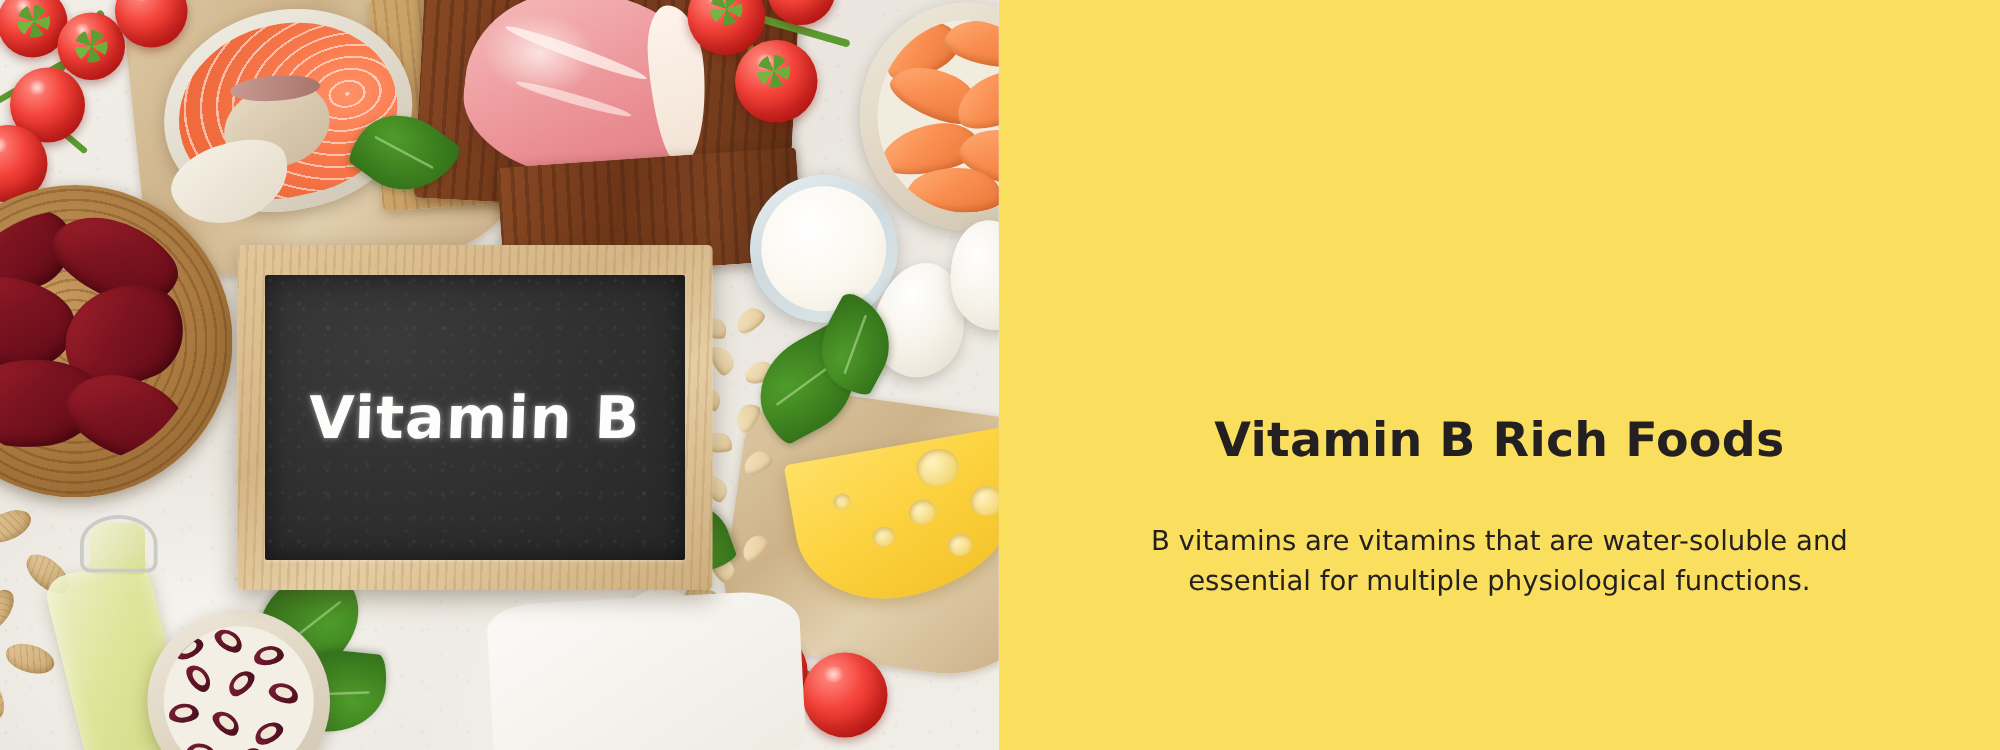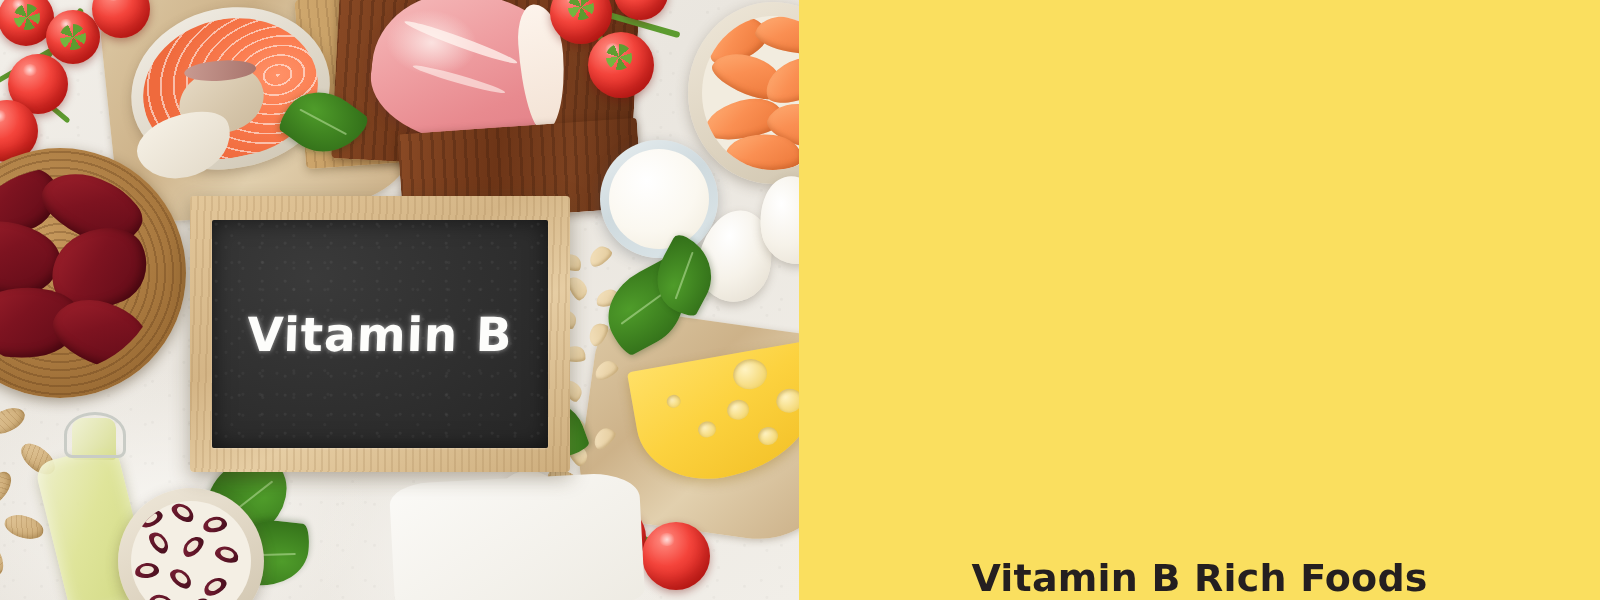--- a/index.html
+++ b/index.html
@@ -363,21 +363,21 @@
   }
 
   
   .text-pane {
     flex:1 1 auto;
     height:600px;
     background:#fadf5f;
     display:flex;
     flex-direction:column;
     align-items:center;
-    justify-content:flex-end;
+    justify-content:center;
     padding-top:214px;
   }
   .pane-title {
     font-family:"DejaVu Sans", sans-serif;
     font-size:38px;
     font-weight:700;
     color:#241f20;
     letter-spacing:.2px;
     line-height:1.12;
     text-align:center;
@@ -573,15 +573,16 @@
 
     <div class="item chalkboard">
       <div class="slate">
         <span class="chalk-text">Vitamin B</span>
       </div>
     </div>
   </div>
 
   <div class="text-pane">
     <h1 class="pane-title">Vitamin B Rich Foods</h1>
+    <p class="pane-subtitle">B vitamins are vitamins that are water-soluble and essential for multiple physiological functions.</p>
   </div>
 
 </div>
 
 </body></html>

